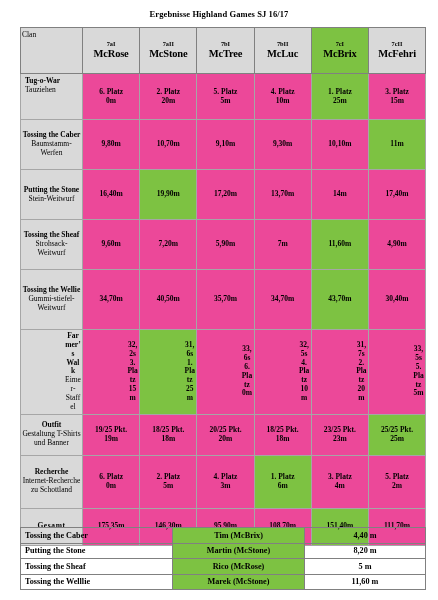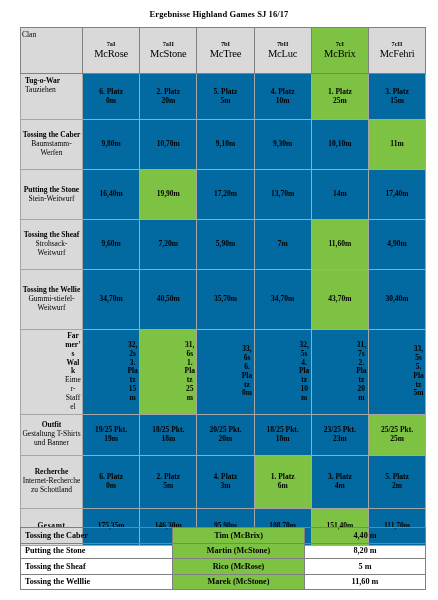--- a/index.html
+++ b/index.html
@@ -78,21 +78,21 @@
   }
   .hdr-class {
     display: block;
     font-size: 6.3px;
     font-weight: bold;
     line-height: 1.1;
   }
   .hdr-name {
     display: block;
     font-size: 10.5px;
-    font-weight: normal;
+    font-weight: bold;
     line-height: 1.15;
     letter-spacing: -0.2px;
   }
   th.green-head {
     background: #7dc242 !important;
   }
 
   
   td.label-cell {
     background: #d9d9d9;
@@ -111,21 +111,21 @@
   }
   td.label-cell .sub {
     font-weight: normal;
     display: block;
   }
   td.label-cell .subb {
     font-weight: bold;
     display: block;
   }
 
-  td.val { background: #0369a1; }
+  td.val { background: #ec4899; }
   td.val.green { background: #7dc242; }
   .val-line { display: block; }
 
   
   tr.r-tug td      { height: 40px; }
   tr.r-caber td    { height: 45px; }
   tr.r-stone td    { height: 45px; }
   tr.r-sheaf td    { height: 45px; }
   tr.r-wellie td   { height: 55px; }
   tr.r-farmer td   { height: 47px; padding-left: 44px; }

